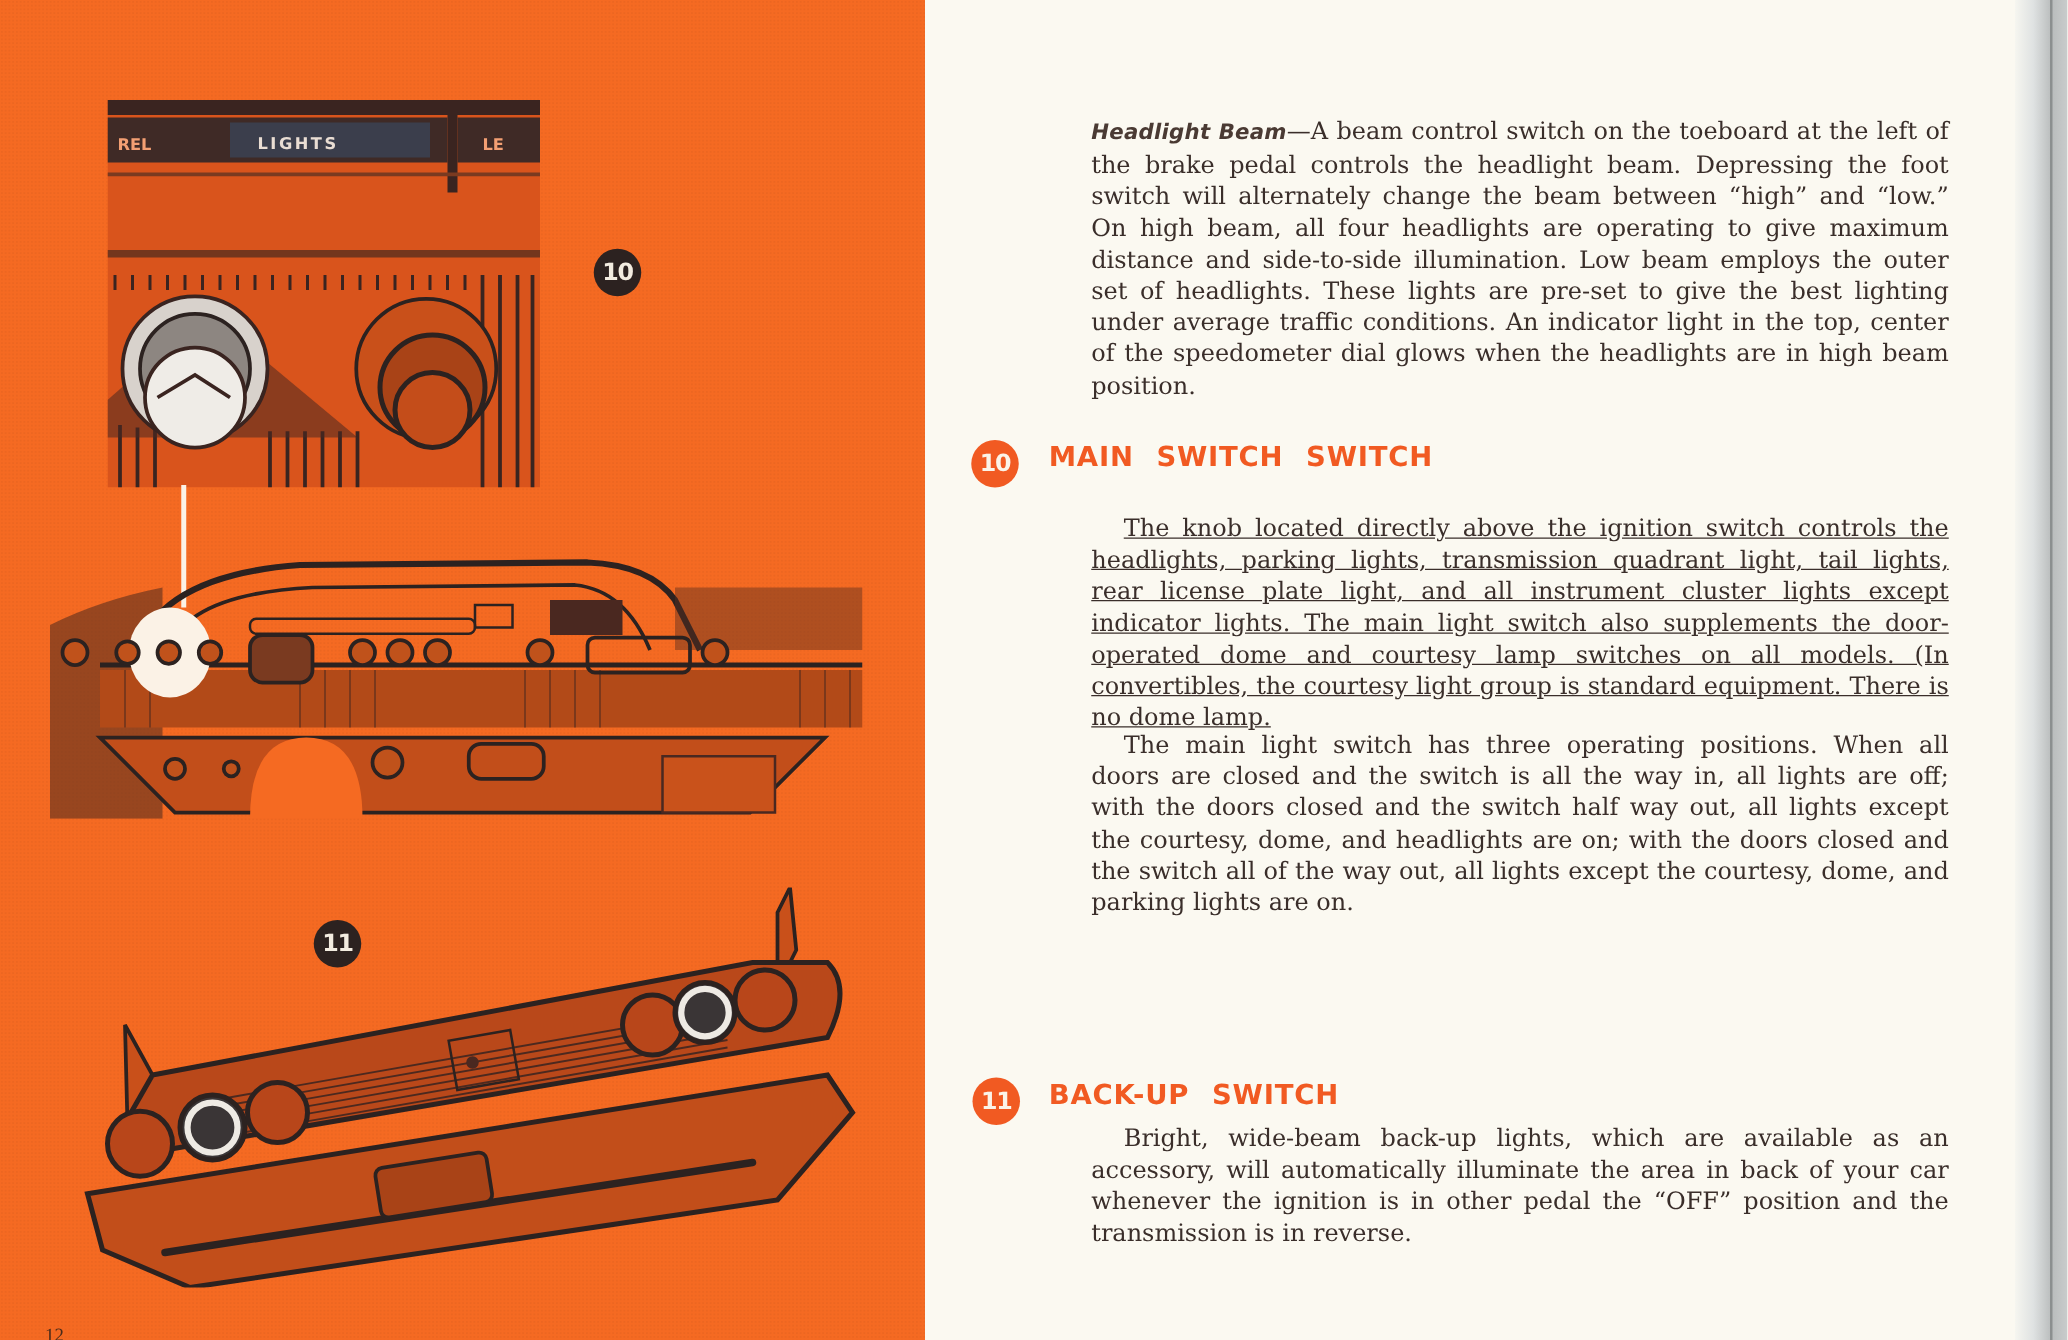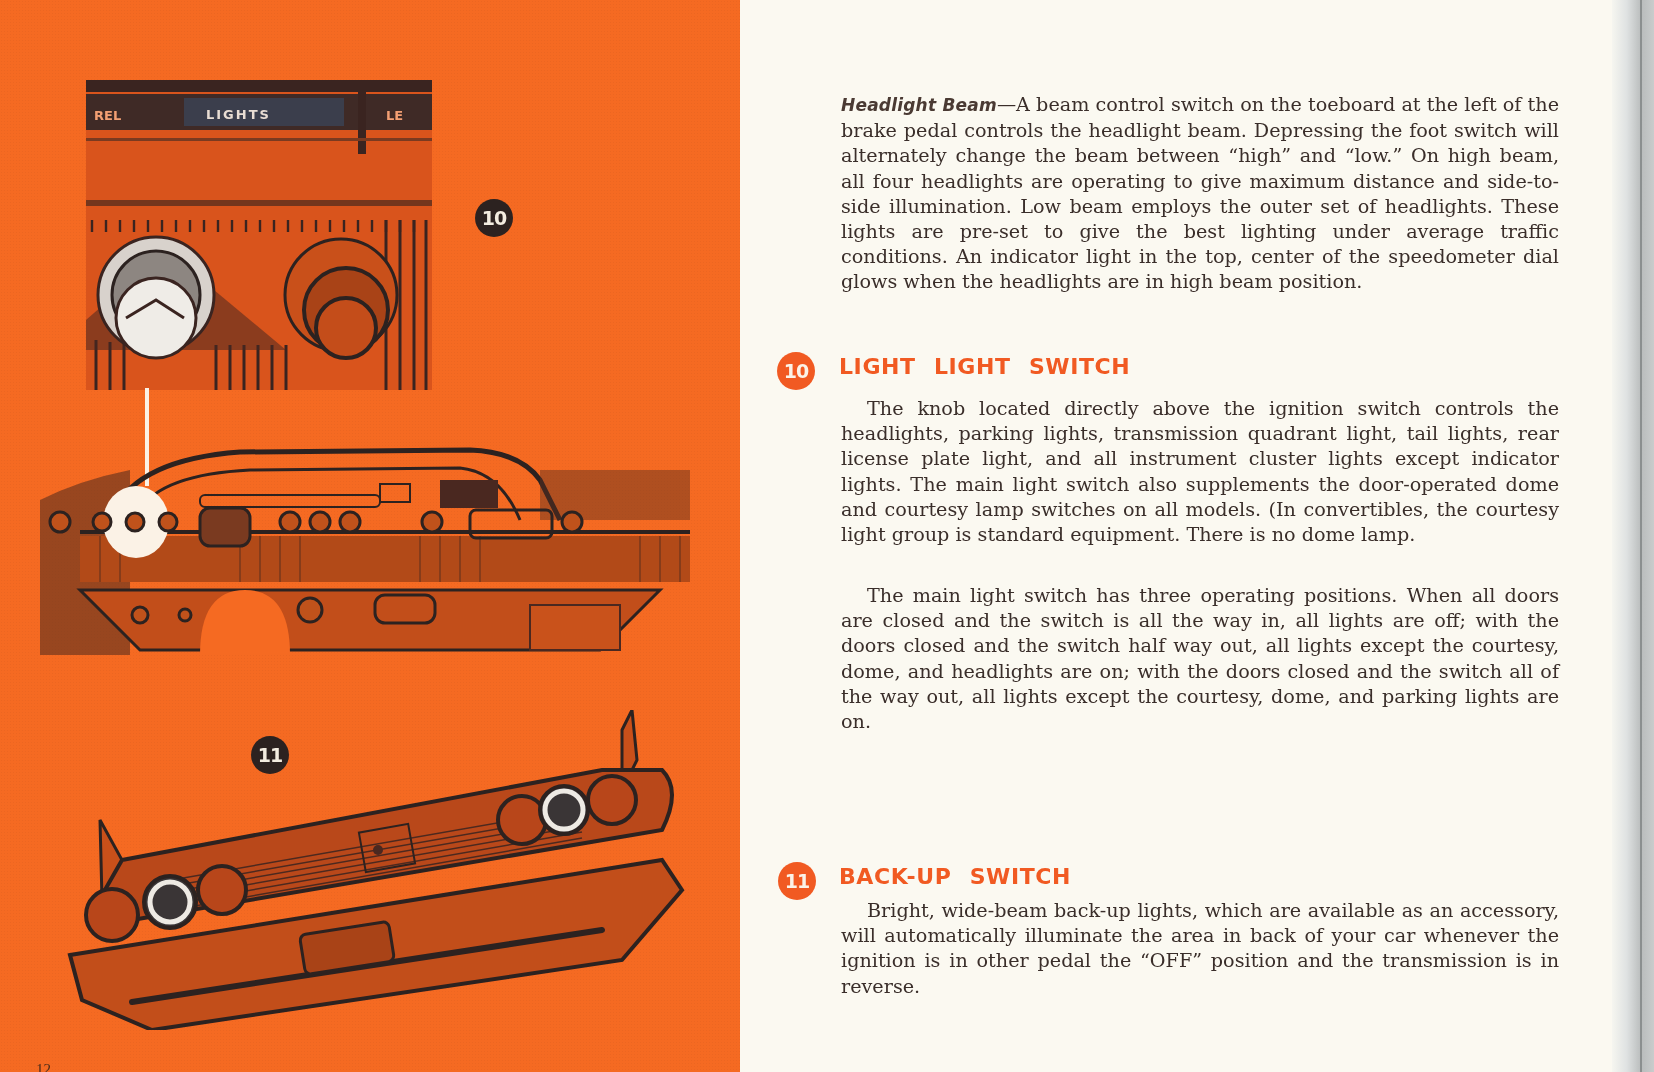--- a/index.html
+++ b/index.html
@@ -48,21 +48,21 @@
     }
     .gutter-edge {
       position: absolute; right: 12px; top: 0; width: 2px; height: 1072px; background: #8b8f8f;
     }
 
     .text-col {
       position: absolute; left: 841px; width: 718px;
       color: #3a2e2a; font-family: "DejaVu Serif", serif;
       font-size: 19.2px; line-height: 25.2px; text-align: justify;
     }
-    .text-col p { text-align: justify; text-align-last: left; }
+    .text-col p { text-align: justify; text-align-last: left; margin-left: 32px; }
     .indent { text-indent: 26px; }
 
     .intro { top: 92px; }
     .run-in-head {
       font-family: "DejaVu Sans", sans-serif; font-style: italic; font-weight: bold;
       font-size: 17px; color: #4a3a33; letter-spacing: 0.2px;
     }
 
     .section-head {
       position: absolute; display: flex; align-items: center;
@@ -73,21 +73,21 @@
       position: absolute; width: 38px; height: 38px; border-radius: 50%;
       background: #f15a22; color: #fbf3e8; font-family: "DejaVu Sans", sans-serif;
       font-weight: bold; font-size: 19px; display: flex; align-items: center; justify-content: center;
       letter-spacing: -1px;
     }
     .badge-10 { left: 777px; top: 352px; }
     .badge-11 { left: 778px; top: 862px; }
     .head-10 { left: 839px; top: 354px; }
     .head-11 { left: 839px; top: 864px; }
 
-    .s10-p1 { top: 396px; }
+    .s10-p1 { top: 410px; text-decoration: underline; }
     .s10-p2 { top: 583px; }
     .s11-p1 { top: 898px; }
   </style>
 </head>
 <body>
 
 <div class="left-page">
 
   <div class="illus closeup">
     <svg width="346" height="310" viewBox="0 0 346 310">
@@ -251,21 +251,21 @@
 <div class="right-page">
   <div class="gutter-shadow"></div>
   <div class="gutter-edge"></div>
 </div>
 
 <div class="text-col intro">
   <p><span class="run-in-head">Headlight Beam</span><span>—A beam control switch on the toeboard at the left of the brake pedal controls the headlight beam. Depressing the foot switch will alternately change the beam between “high” and “low.” On high beam, all four headlights are operating to give maximum distance and side-to-side illumination. Low beam employs the outer set of headlights. These lights are pre-set to give the best lighting under average traffic conditions. An indicator light in the top, center of the speedometer dial glows when the headlights are in high beam position.</span></p>
 </div>
 
 <div class="head-badge badge-10">10</div>
-<div class="section-head head-10">LIGHT LIGHT SWITCH</div>
+<div class="section-head head-10">MAIN SWITCH SWITCH</div>
 
 <div class="text-col s10-p1">
   <p class="indent">The knob located directly above the ignition switch controls the headlights, parking lights, transmission quadrant light, tail lights, rear license plate light, and all instrument cluster lights except indicator lights. The main light switch also supplements the door-operated dome and courtesy lamp switches on all models. (In convertibles, the courtesy light group is standard equipment. There is no dome lamp.</p>
 </div>
 <div class="text-col s10-p2">
   <p class="indent">The main light switch has three operating positions. When all doors are closed and the switch is all the way in, all lights are off; with the doors closed and the switch half way out, all lights except the courtesy, dome, and headlights are on; with the doors closed and the switch all of the way out, all lights except the courtesy, dome, and parking lights are on.</p>
 </div>
 
 <div class="head-badge badge-11">11</div>
 <div class="section-head head-11">BACK-UP SWITCH</div>

